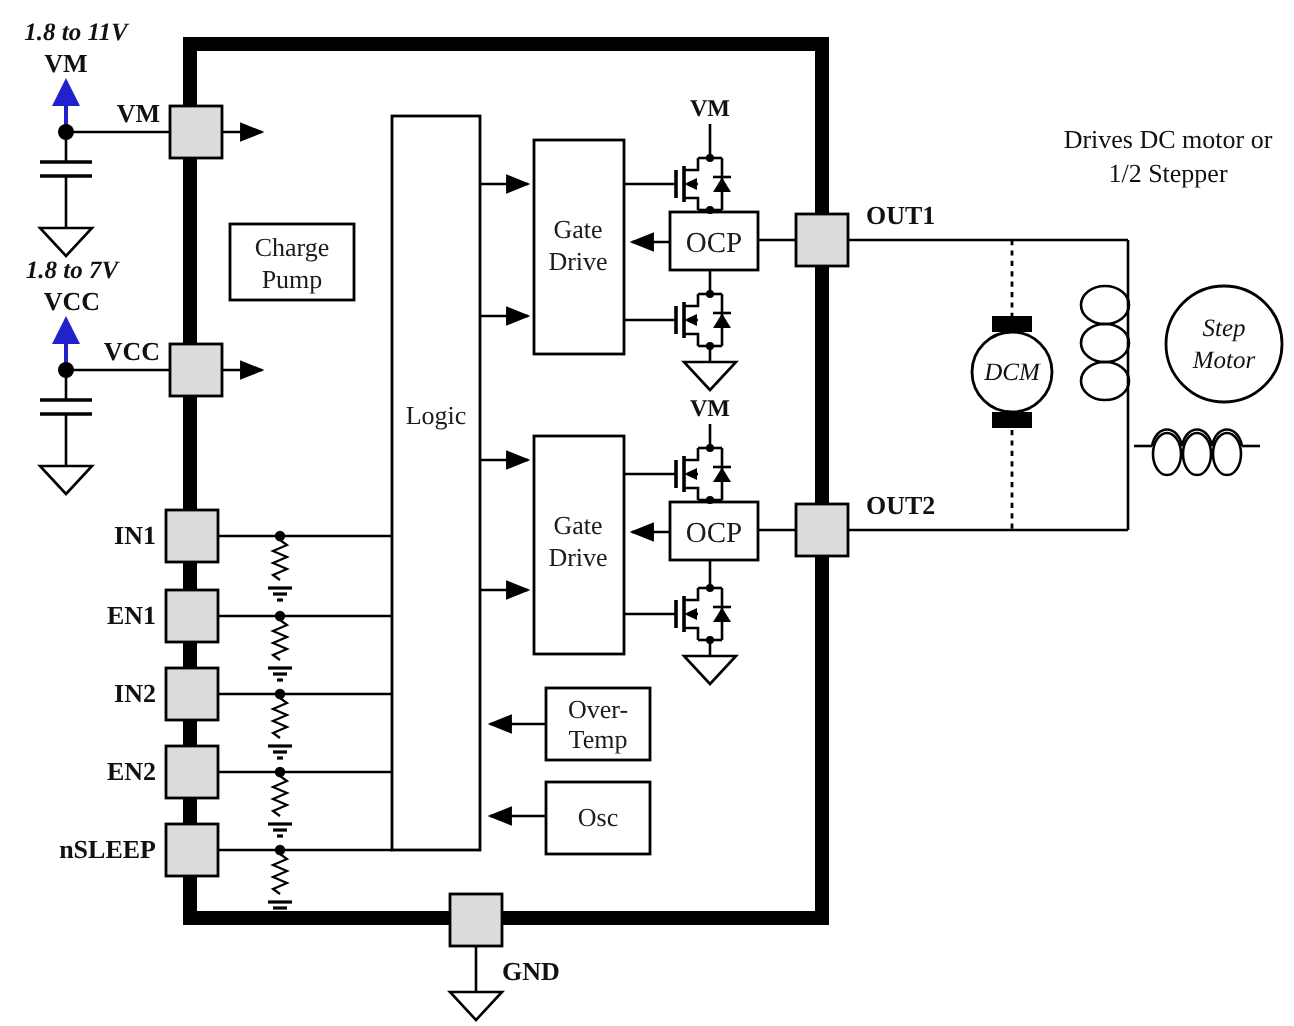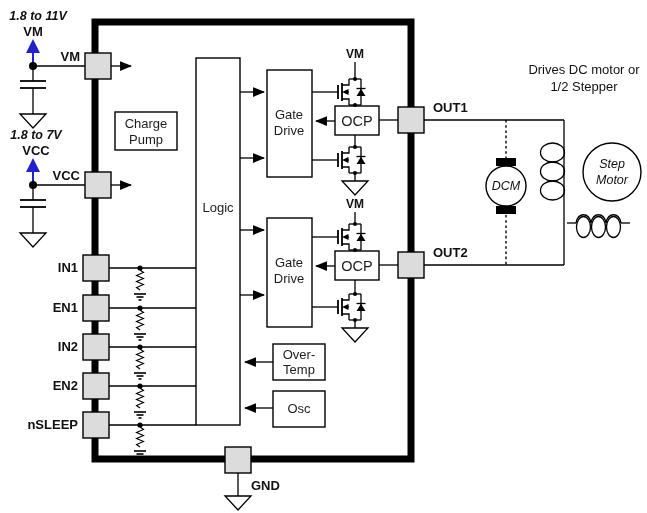--- a/index.html
+++ b/index.html
@@ -1,16 +1,16 @@
 <!DOCTYPE html>
 <html><head>
 <meta charset="utf-8">
 <style>
   html,body{margin:0;padding:0;background:#fff;}
-  .stage{width:647px;height:513px;position:relative;font-family:Liberation Sans, sans-serif;}
+  .stage{width:647px;height:513px;position:relative;font-family:Liberation Serif, serif;}
   svg{display:block;}
   .w{stroke:#000;stroke-width:1.3;fill:none;}
   .thick{stroke:#000;stroke-width:7;fill:none;}
   .box{fill:#fff;stroke:#000;stroke-width:1.4;}
   .pin{stroke:#000;stroke-width:1.4;}
   .dot{fill:#000;stroke:none;}
   text{fill:#111;}
   .lbl{font-size:13px;font-weight:bold;}
   .lbl-sm{font-size:12px;font-weight:bold;}
   .rng{font-size:12.5px;font-weight:bold;font-style:italic;}

